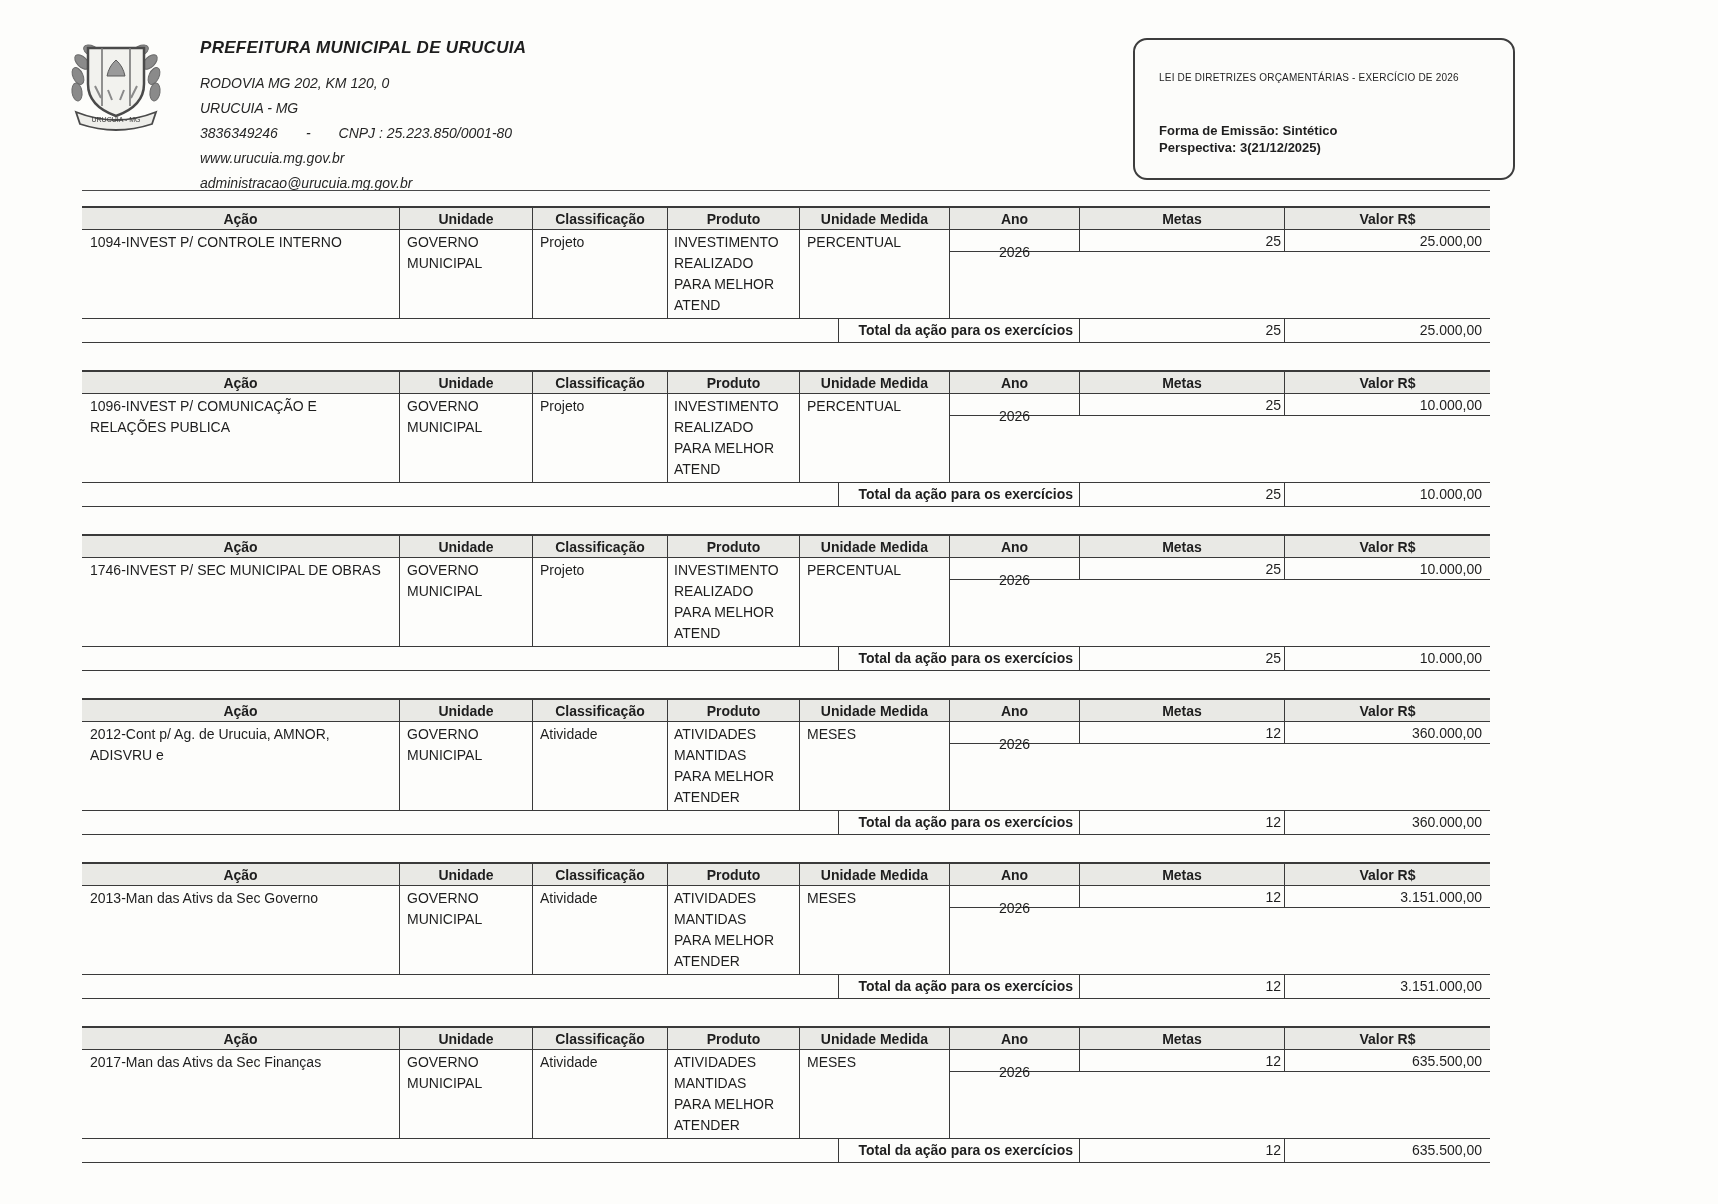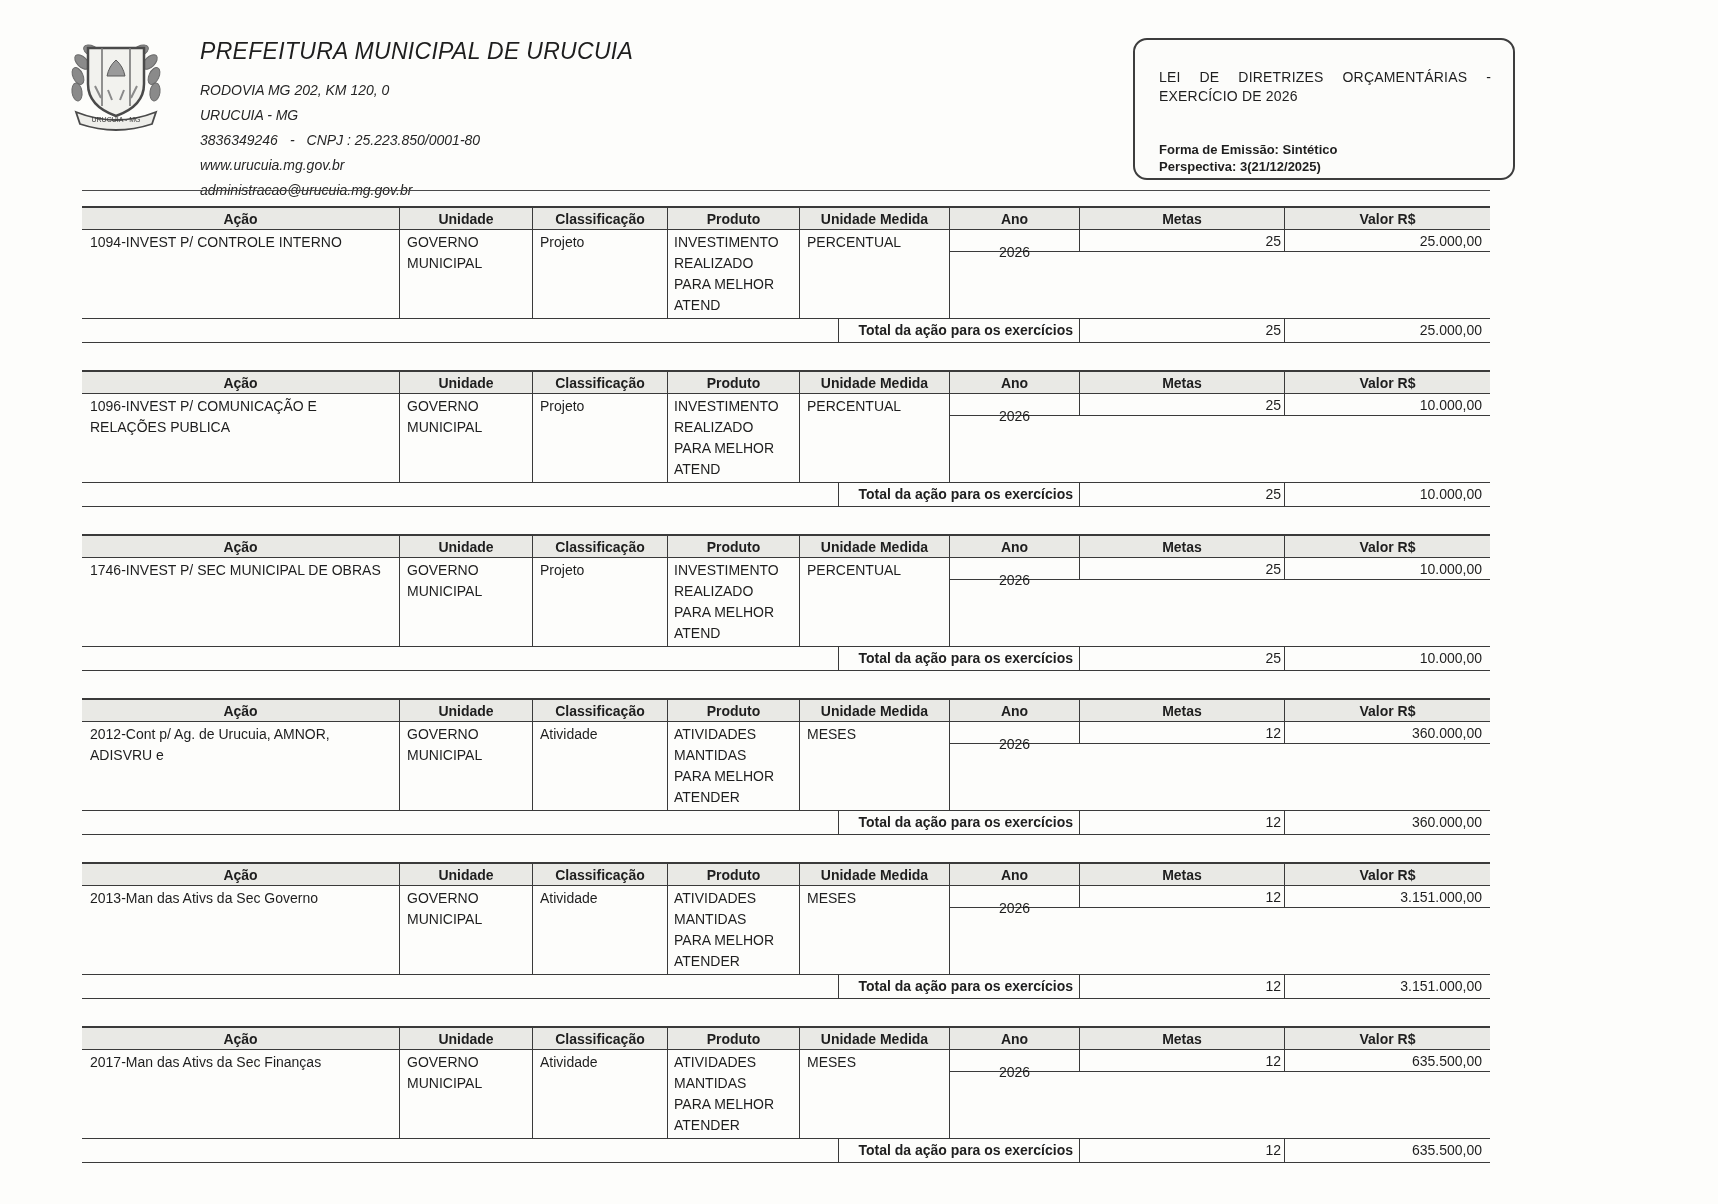--- a/index.html
+++ b/index.html
@@ -7,30 +7,30 @@
   body { width:1718px; height:1204px; }
   .page {
     position:relative; width:1718px; height:1204px; overflow:hidden;
     background:#fdfdfb; color:#1e1e1e;
     font-family:"Liberation Sans","DejaVu Sans",sans-serif;
   }
 
   
   .logo { position:absolute; left:64px; top:38px; width:104px; height:96px; }
   .org-block { position:absolute; left:200px; top:38px; width:760px; }
-  .org-name { font-size:23px; font-weight:400; font-style:italic; letter-spacing:.3px; }
+  .org-name { font-size:17px; font-weight:700; font-style:italic; letter-spacing:.3px; }
   .org-lines { margin-top:13px; font-size:14px; font-style:italic; line-height:25px; color:#262626; }
-  .org-cnpj-row { display:flex; gap:12px; }
+  .org-cnpj-row { display:flex; gap:28px; }
 
   .info-box {
     position:absolute; left:1133px; top:38px; width:382px; height:142px;
     border:2px solid #3d3d3d; border-radius:14px; padding:28px 22px 0 24px;
     background:#fcfcfa;
   }
-  .info-title { font-size:14px; line-height:19px; text-align:justify; letter-spacing:.2px; }
+  .info-title { font-size:10px; line-height:19px; text-align:justify; letter-spacing:.2px; }
   .info-meta { margin-top:35px; font-size:13px; line-height:17px;font-weight:bold; }
 
   
   .table-area { position:absolute; left:82px; top:190px; width:1408px; }
   .page-topline { border-top:1.5px solid #4a4a4a; margin-bottom:15px; }
 
   .block { margin-bottom:27px; }
 
   .w-acao{width:318px} .w-uni{width:133px} .w-cla{width:135px} .w-pro{width:132px}
   .w-um{width:150px}  .w-ano{width:130px} .w-met{width:205px} .w-val{width:205px}

